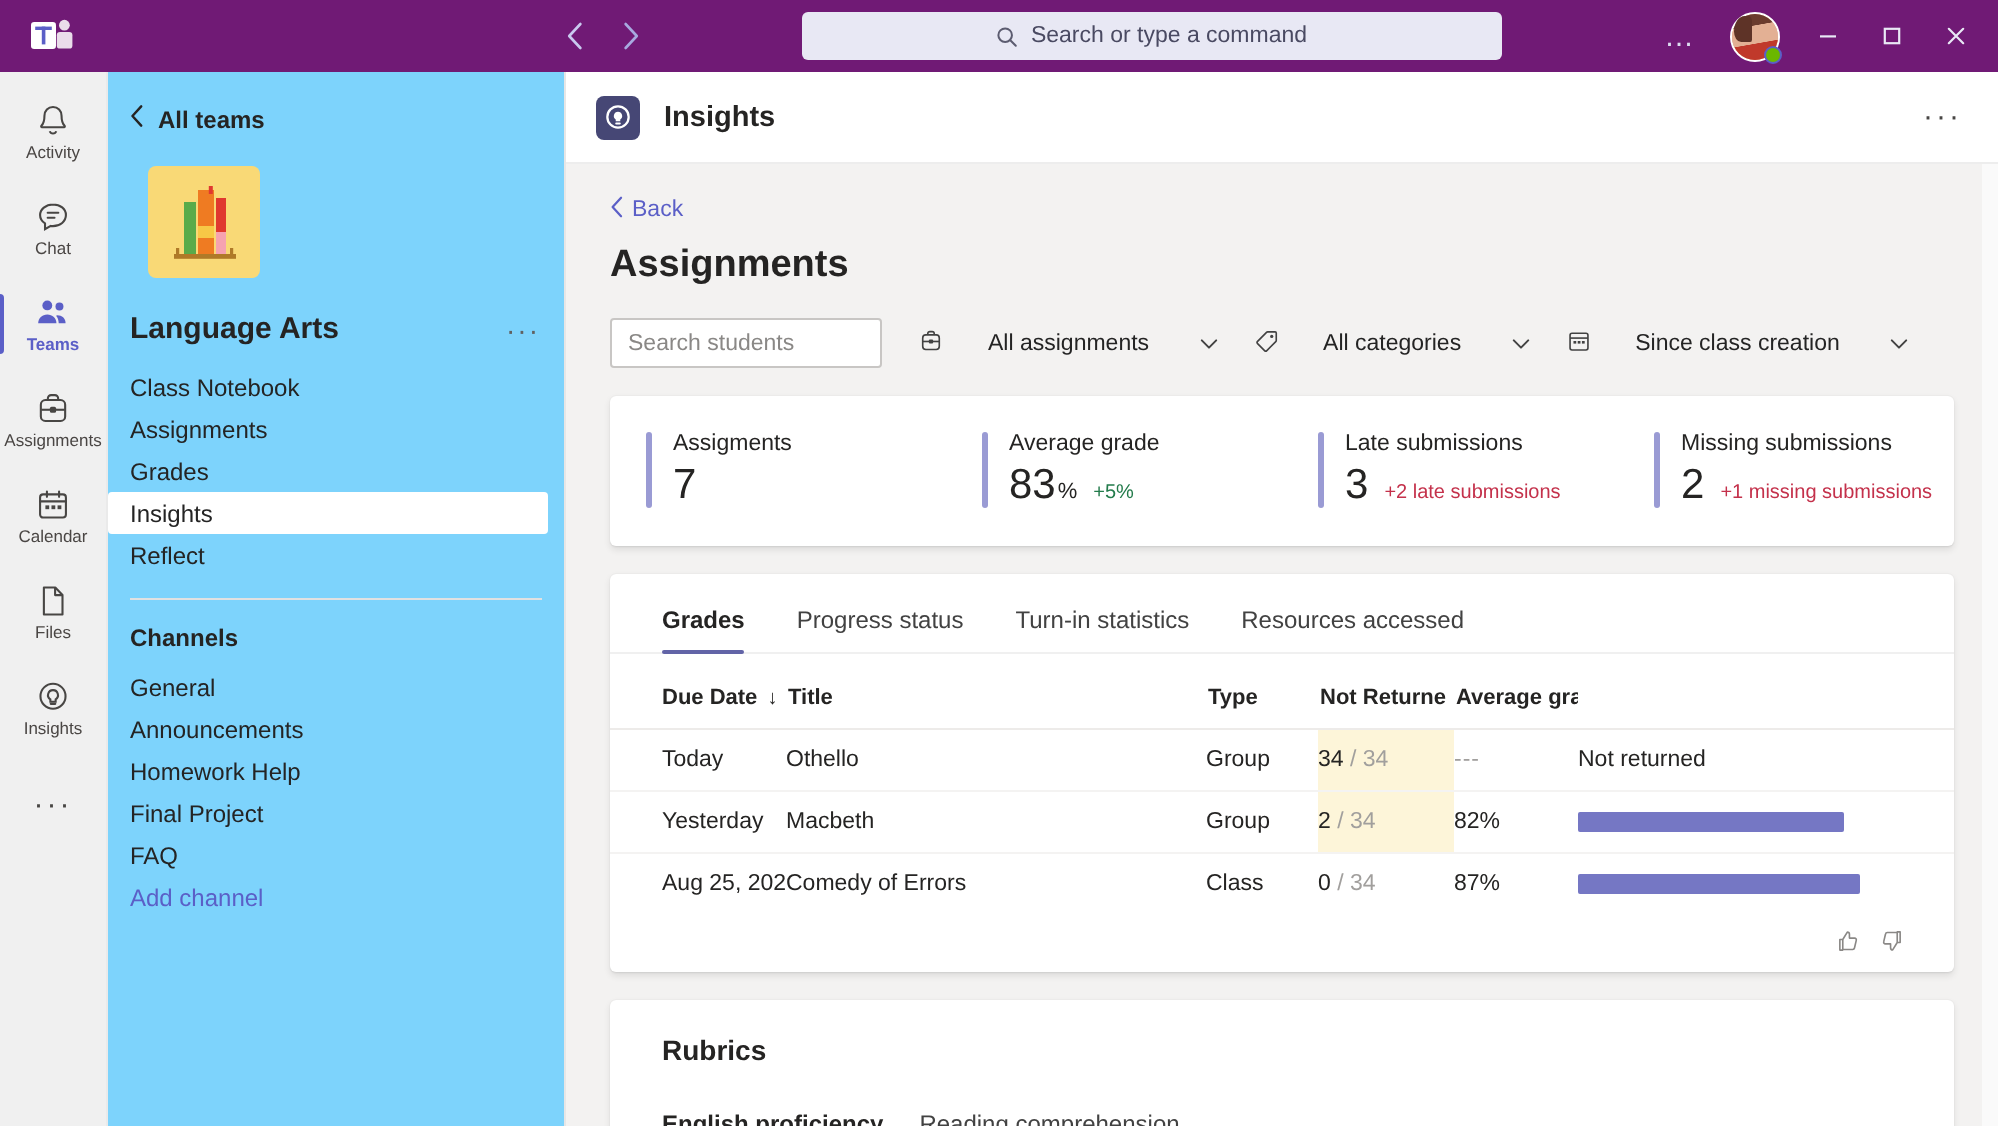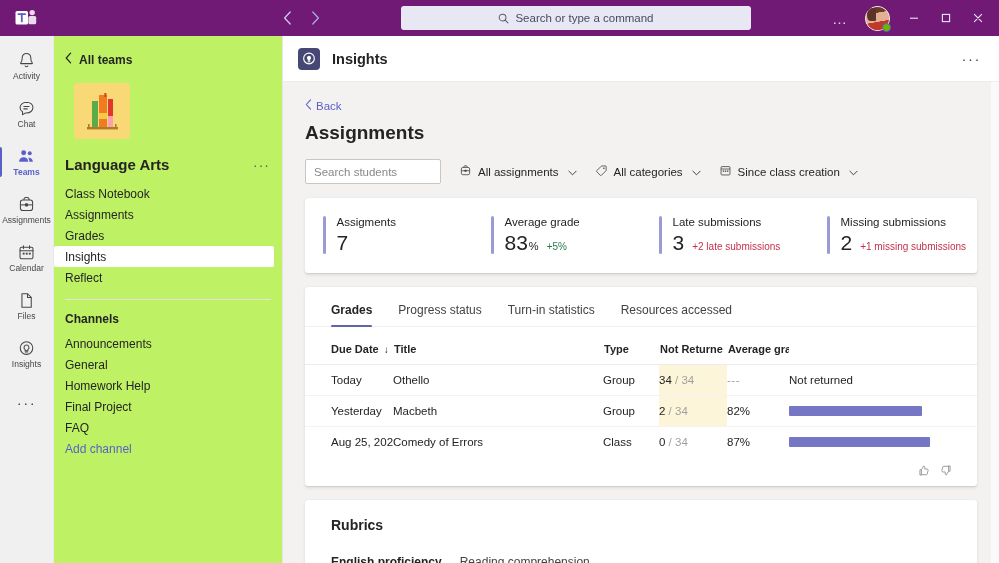--- a/index.html
+++ b/index.html
@@ -79,21 +79,21 @@
     content: ""; position: absolute; left: 0; top: 9px; width: 2.5px; height: 30px;
     background: #5b5fc7; border-radius: 0 2px 2px 0;
   }
   .rail-more {
     width: 54px; height: 36px; display: flex; align-items: center; justify-content: center;
     color: #484644; font-size: 15px; letter-spacing: 1.5px; cursor: pointer; margin-top: 6px;
   }
 
   
   .sidebar {
-    width: 229px; flex: 0 0 229px; background: #bef264;
+    width: 229px; flex: 0 0 229px; background: #7dd3fc;
     border-right: 1px solid #e6e6e6; padding: 0 0 0 0; position: relative;
   }
   .allteams {
     display: flex; align-items: center; gap: 7px; padding: 16px 0 14px 11px;
     font-size: 12px; font-weight: 700; color: #252423; cursor: pointer;
   }
   .team-avatar {
     margin: 2px 0 0 20px; width: 56px; height: 56px; border-radius: 4px;
     background: #f9d976; position: relative; overflow: hidden;
   }
@@ -147,21 +147,21 @@
   .page-title { font-size: 19px; font-weight: 600; color: #252423; margin-bottom: 15px; }
 
   .filters { display: flex; align-items: center; gap: 18px; margin-bottom: 14px; }
   .student-search {
     width: 136px; height: 25px; background: #ffffff; border: 1px solid #c8c6c4;
     border-radius: 2px; font-size: 11.5px; color: #8a8886; padding: 0 8px;
     font-family: "Liberation Sans", sans-serif;
   }
   .student-search::placeholder { color: #8a8886; }
   .filter-pill {
-    display: inline-flex; align-items: center; gap: 6px;
+    display: inline-flex; align-items: center; gap: 22px;
     font-size: 11.5px; color: #242424; cursor: pointer; white-space: nowrap;
   }
   .filter-pill .chev { margin-left: 3px; color: #616161; }
 
   .card {
     background: #ffffff; border-radius: 3px; box-shadow: 0 0.3px 0.9px rgba(0,0,0,0.08), 0 1.6px 3.6px rgba(0,0,0,0.09);
     margin-bottom: 14px;
   }
 
   
@@ -403,24 +403,24 @@
             <span>Reflect</span>
           </div>
       </div>
 
       <div class="divider"></div>
 
       <div class="section-title">Channels</div>
 
       <div>
         <div class="channel">
+            <span>General</span>
+          </div>
+        <div class="channel">
             <span>Announcements</span>
-          </div>
-        <div class="channel">
-            <span>General</span>
           </div>
         <div class="channel">
             <span>Homework Help</span>
           </div>
         <div class="channel">
             <span>Final Project</span>
           </div>
         <div class="channel">
             <span>FAQ</span>
           </div>

